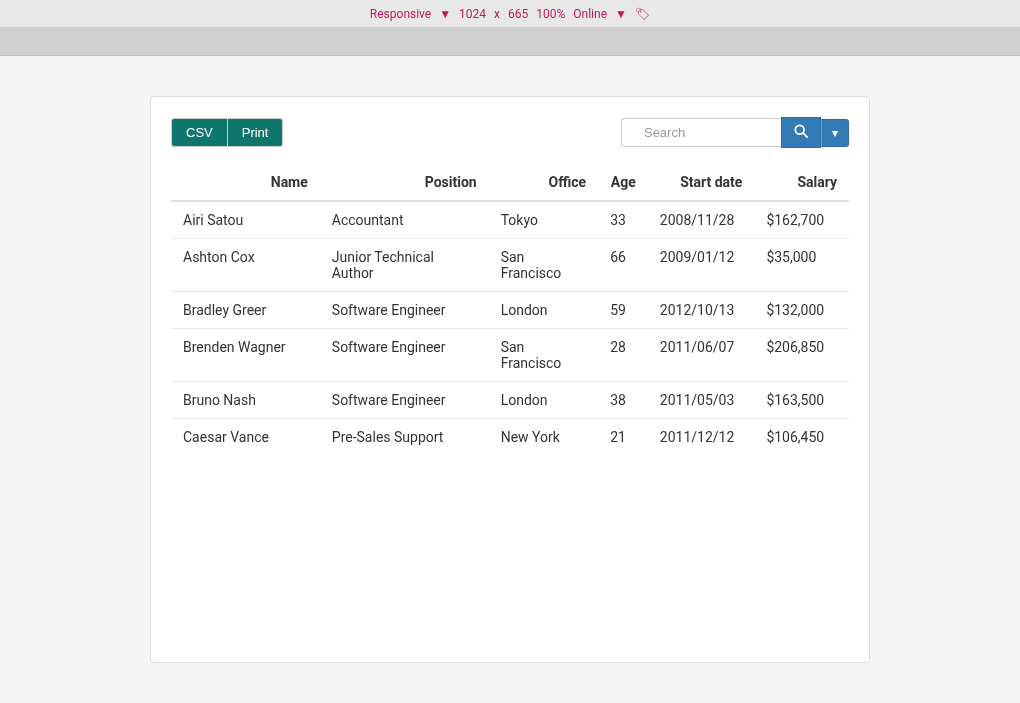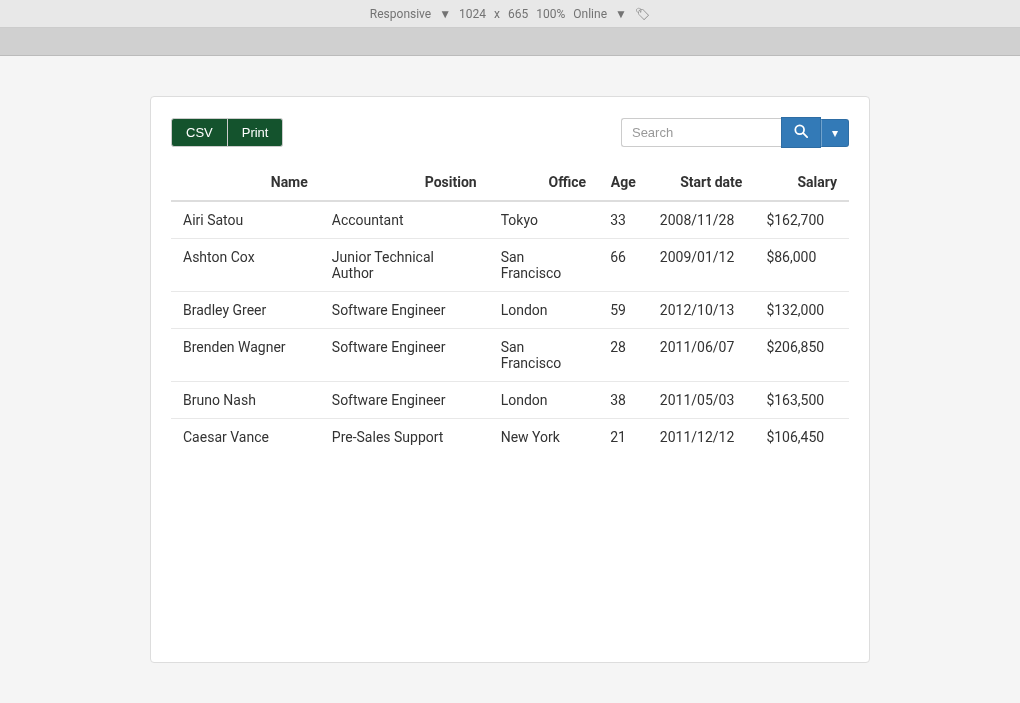--- a/index.html
+++ b/index.html
@@ -17,21 +17,21 @@
 
     .top-bar {
       height: 28px;
       background: #e8e8e8;
       border-bottom: 1px solid #ccc;
       display: flex;
       align-items: center;
       justify-content: center;
       gap: 8px;
       font-size: 12px;
-      color: #737373;
+      color: #be185d;
       padding: 0 12px;
     }
 
     .browser-bar {
       height: 28px;
       background: #d0d0d0;
       border-bottom: 1px solid #bbb;
     }
 
     .page-container {
@@ -60,41 +60,41 @@
     .button-group {
       display: flex;
       gap: 0;
     }
 
     .btn {
       padding: 6px 14px;
       font-size: 13px;
       cursor: pointer;
       border: 1px solid #ccc;
-      background: #14532d;
+      background: #0f766e;
       color: #fff;
       font-weight: 500;
     }
 
     .btn:first-child {
       border-radius: 3px 0 0 3px;
     }
 
     .btn + .btn {
       border-left: none;
       border-radius: 0 3px 3px 0;
     }
 
     .search-group {
       display: flex;
       align-items: center;
     }
 
     .search-input {
-      padding: 6px 10px;
+      padding: 6px 22px;
       font-size: 13px;
       border: 1px solid #ccc;
       border-right: none;
       border-radius: 3px 0 0 3px;
       outline: none;
       width: 160px;
       color: #555;
     }
 
     .search-input::placeholder {
@@ -220,21 +220,21 @@
             <td>33</td>
             <td>2008/11/28</td>
             <td>$162,700</td>
           </tr>
           <tr>
             <td>Ashton Cox</td>
             <td>Junior Technical Author</td>
             <td>San Francisco</td>
             <td>66</td>
             <td>2009/01/12</td>
-            <td>$86,000</td>
+            <td>$35,000</td>
           </tr>
           <tr>
             <td>Bradley Greer</td>
             <td>Software Engineer</td>
             <td>London</td>
             <td>59</td>
             <td>2012/10/13</td>
             <td>$132,000</td>
           </tr>
           <tr>

